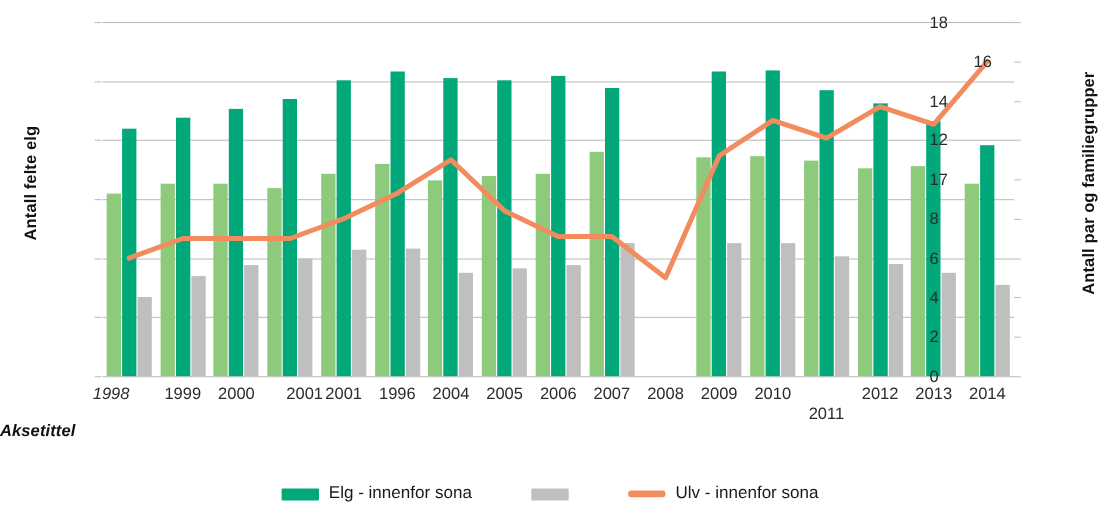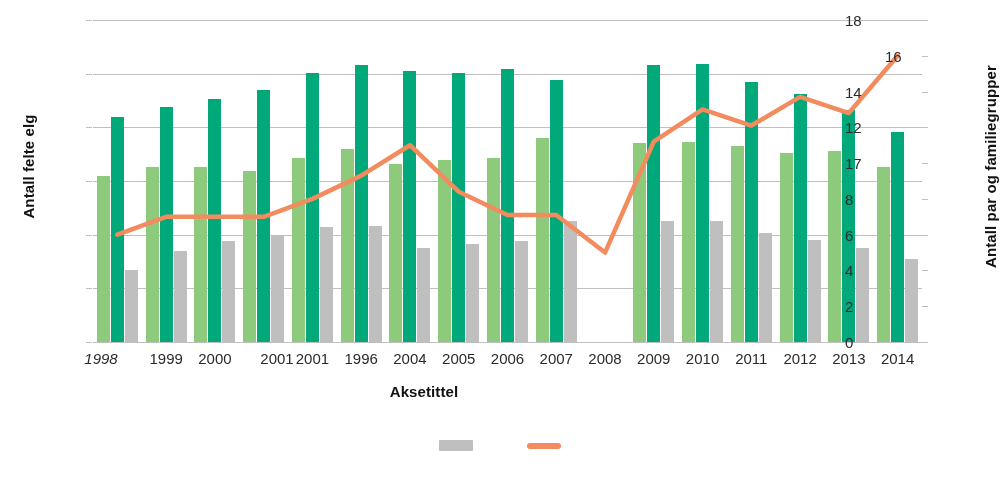--- a/index.html
+++ b/index.html
@@ -39,21 +39,22 @@
     left: 870px;
     top: 158px;
     width: 240px;
     text-align: center;
     transform: rotate(-90deg);
   }
   #x-title {
     left: 0px;
     top: 383px;
     width: 848px;
-    text-align: center;
+    text-align: left;
+    font-style: italic;
   }
 
   
   #plot {
     position: absolute;
     left: 93px;
     top: 20px;
     width: 829px;
     height: 322px;
   }
@@ -295,27 +296,32 @@
       <div class="xlabel" style="left: 263.676px; text-align: right;">2001</div>
       <div class="xlabel" style="left: 312.441px;">2001</div>
       <div class="xlabel" style="left: 361.206px;">1996</div>
       <div class="xlabel" style="left: 409.971px;">2004</div>
       <div class="xlabel" style="left: 458.735px;">2005</div>
       <div class="xlabel" style="left: 507.5px;">2006</div>
       <div class="xlabel" style="left: 556.265px;">2007</div>
       <div class="xlabel" style="left: 605.029px;">2008</div>
       <div class="xlabel" style="left: 653.794px;">2009</div>
       <div class="xlabel" style="left: 702.559px;">2010</div>
-      <div class="xlabel" style="left: 751.324px;">2011</div>
+      <div class="xlabel" style="left: 751.324px; margin-top: 18px;">2011</div>
       <div class="xlabel" style="left: 800.088px;">2012</div>
       <div class="xlabel" style="left: 848.853px;">2013</div>
       <div class="xlabel" style="left: 897.618px;">2014</div>
     </div>
 
   <div id="legend">
       <div class="legend-item">
+        <span class="legend-swatch" style="background: rgb(0, 168, 122);"></span>
+        <span class="legend-label">Elg - innenfor sona</span>
+      </div>
+      <div class="legend-item">
         <span class="legend-swatch" style="background: rgb(191, 191, 191);"></span>
       </div>
       <div class="legend-item">
         <span class="legend-swatch line" style="background: rgb(242, 139, 94);"></span>
+        <span class="legend-label">Ulv - innenfor sona</span>
       </div>
     </div>
 </div>
 
 </body></html>

